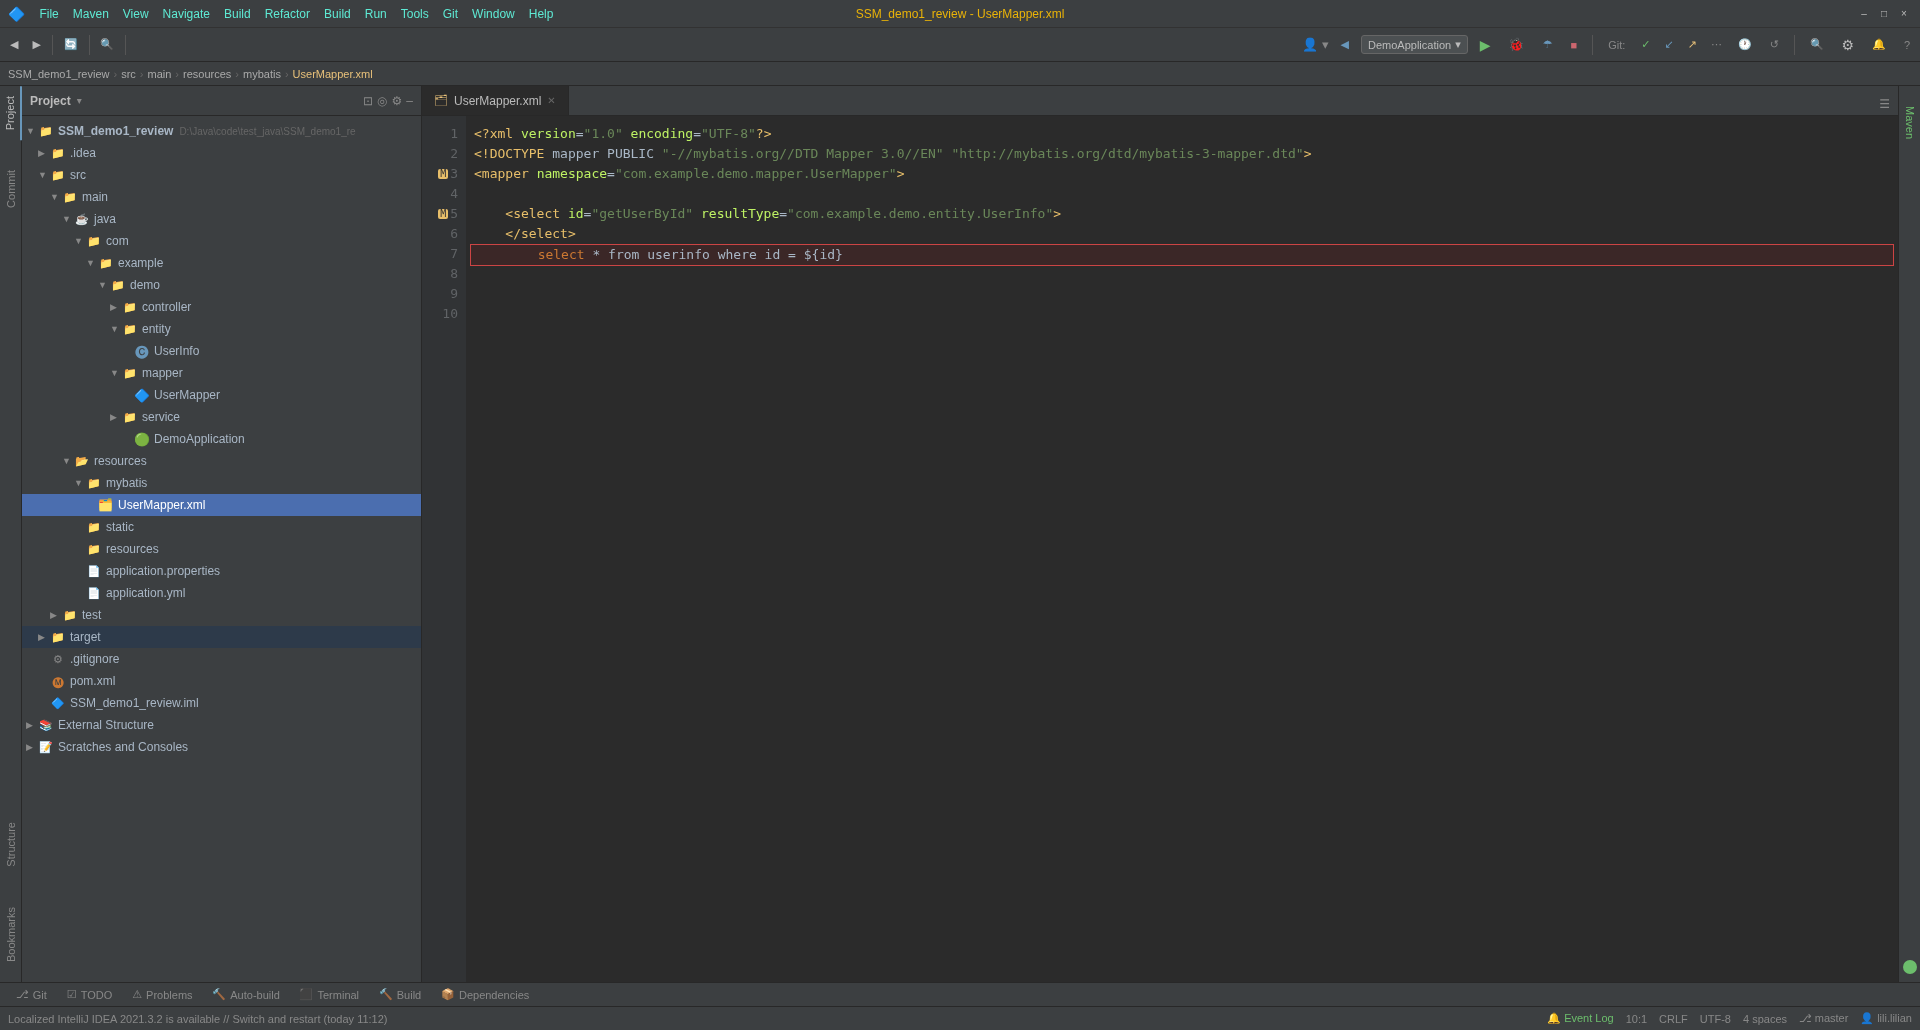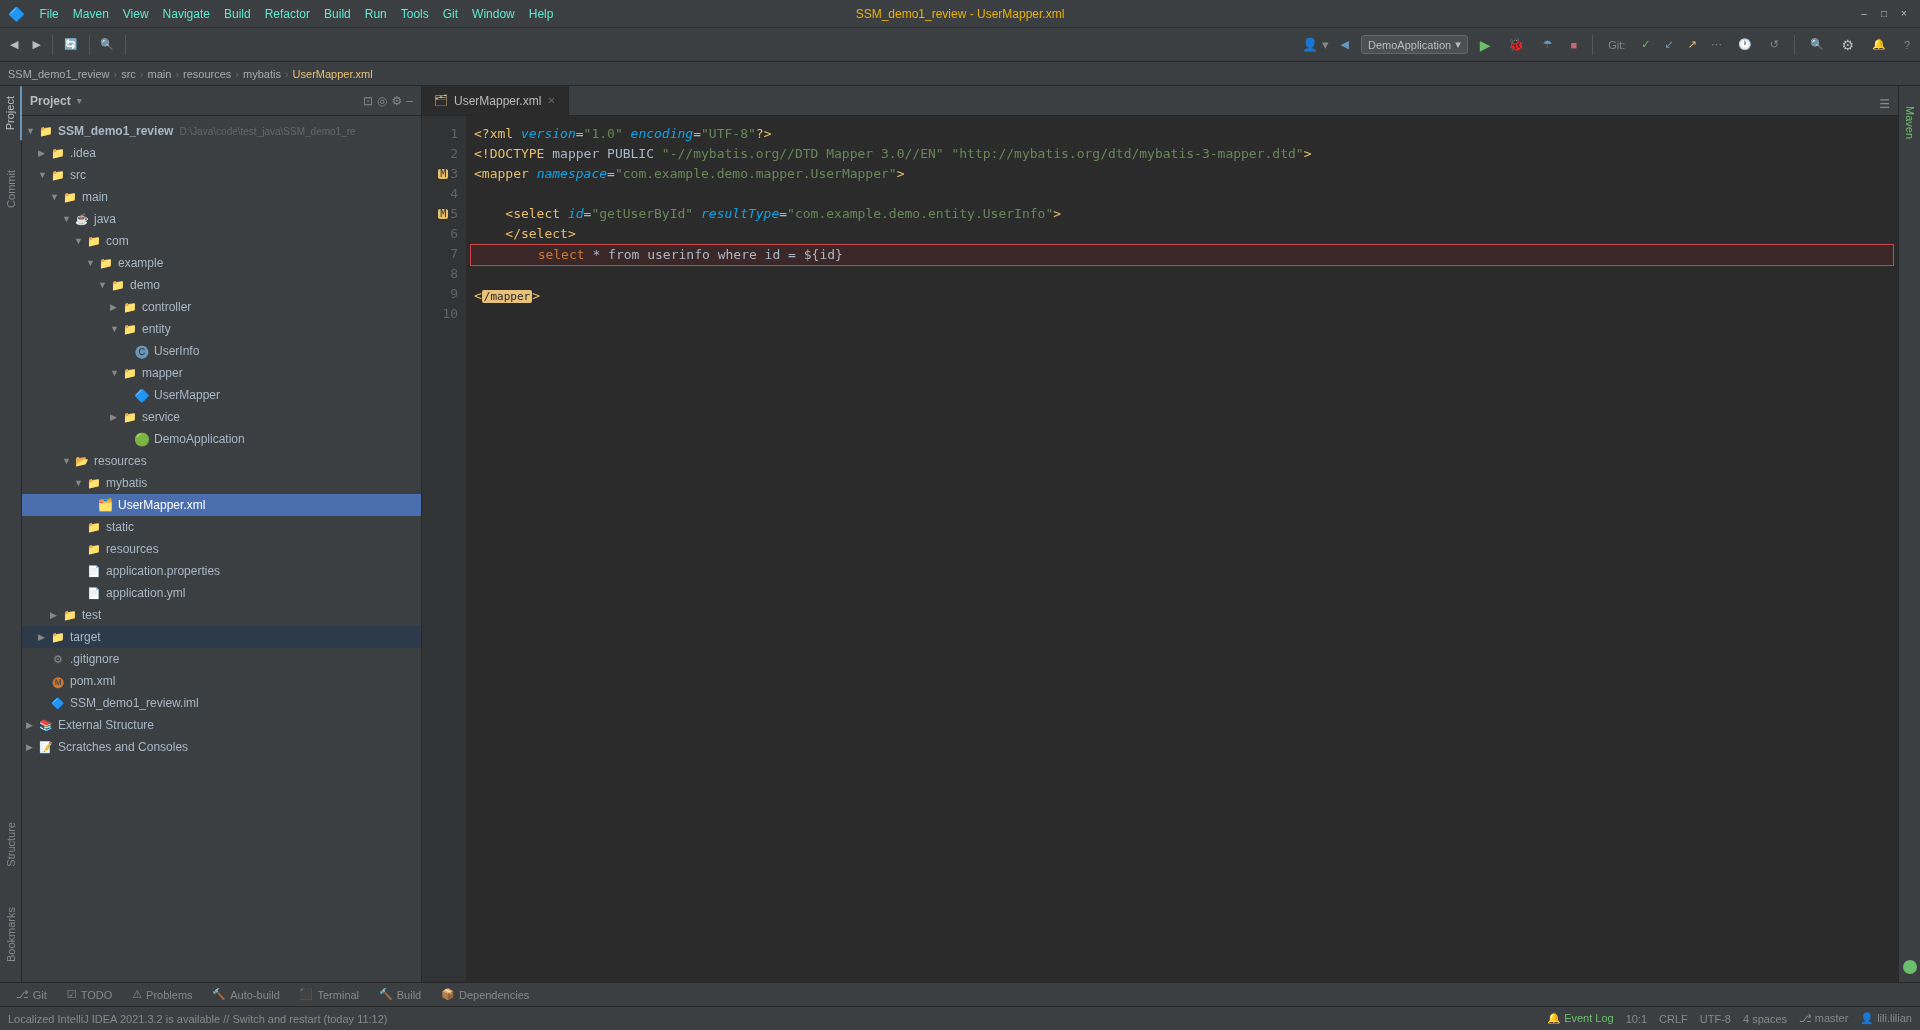--- a/index.html
+++ b/index.html
@@ -49,21 +49,21 @@
     .editor-tab { padding: 4px 12px; cursor: pointer; font-size: 12px; color: #888; border-right: 1px solid #282828; height: 100%; display: flex; align-items: center; gap: 6px; }
     .editor-tab.active { background: #2b2b2b; color: #bbb; }
     .editor-tab .close-btn { font-size: 10px; color: #666; cursor: pointer; }
 
     
     #code-editor { flex: 1; display: flex; background: #2b2b2b; overflow: hidden; }
     #line-numbers { width: 44px; background: #313335; color: #606366; font-family: 'Consolas', monospace; font-size: 13px; line-height: 20px; padding: 8px 8px 8px 4px; text-align: right; user-select: none; }
     #code-content { flex: 1; padding: 8px; font-family: 'Consolas', monospace; font-size: 13px; line-height: 20px; overflow: auto; position: relative; }
     .code-line { white-space: pre; min-height: 20px; }
     .xml-tag { color: #e8bf6a; }
-    .xml-attr { color: #0ea5e9; font-style: italic; }
+    .xml-attr { color: #bef264; }
     .xml-attr-val { color: #6a8759; }
     .xml-content { color: #a9b7c6; }
     .sql-keyword { color: #cc7832; }
 
     
     #right-panel { width: 22px; background: #3c3f41; border-left: 1px solid #282828; display: flex; flex-direction: column; align-items: center; }
     .right-tab { writing-mode: vertical-lr; padding: 10px 4px; cursor: pointer; font-size: 11px; color: #888; }
 
     
     #status-bar { height: 24px; background: #3c3f41; display: flex; align-items: center; justify-content: space-between; padding: 0 8px; border-top: 1px solid #282828; font-size: 11px; color: #888; }
@@ -414,21 +414,20 @@
       </div>
       <div id="code-content">
         <div class="code-line"><span class="xml-tag">&lt;?xml</span> <span class="xml-attr">version</span><span class="xml-content">=</span><span class="xml-attr-val">"1.0"</span> <span class="xml-attr">encoding</span><span class="xml-content">=</span><span class="xml-attr-val">"UTF-8"</span><span class="xml-tag">?&gt;</span></div>
         <div class="code-line"><span class="xml-tag">&lt;!DOCTYPE</span> <span class="xml-content">mapper PUBLIC </span><span class="xml-attr-val">"-//mybatis.org//DTD Mapper 3.0//EN"</span> <span class="xml-attr-val">"http://mybatis.org/dtd/mybatis-3-mapper.dtd"</span><span class="xml-tag">&gt;</span></div>
         <div class="code-line"><span class="xml-tag">&lt;mapper</span> <span class="xml-attr">namespace</span><span class="xml-content">=</span><span class="xml-attr-val">"com.example.demo.mapper.UserMapper"</span><span class="xml-tag">&gt;</span></div>
         <div class="code-line">&nbsp;</div>
         <div class="code-line">    <span class="xml-tag">&lt;select</span> <span class="xml-attr">id</span><span class="xml-content">=</span><span class="xml-attr-val">"getUserById"</span> <span class="xml-attr">resultType</span><span class="xml-content">=</span><span class="xml-attr-val">"com.example.demo.entity.UserInfo"</span><span class="xml-tag">&gt;</span></div>
         <div class="code-line">    <span class="xml-tag">&lt;/select&gt;</span></div>
         <div class="code-line"><span style="display:block; background:rgba(180,20,20,0.12); border: 1px solid #cc4444; padding: 0 4px; margin: 0 -4px;">        <span class="sql-keyword">select</span> <span class="xml-content">* from userinfo where id = ${id}</span></span></div>
         <div class="code-line">&nbsp;</div>
-        <div class="code-line"><span class="xml-tag">&lt;</span><span style="background:#e8c17a; color:#2b2b2b; padding: 0 2px; border-radius:2px; font-size:11px;">/mapper</span><span class="xml-tag">&gt;</span></div>
         <div class="code-line">&nbsp;</div>
       </div>
     </div>
   </div>
 
   <div id="right-panel">
     <div class="right-tab" style="color:#6cbe6c; margin-top:10px;">Maven</div>
     <div style="margin-top: auto; padding: 8px 0;">
       <div style="width:14px; height:14px; background:#6cbe6c; border-radius:50%; margin: 0 auto;"></div>
     </div>

